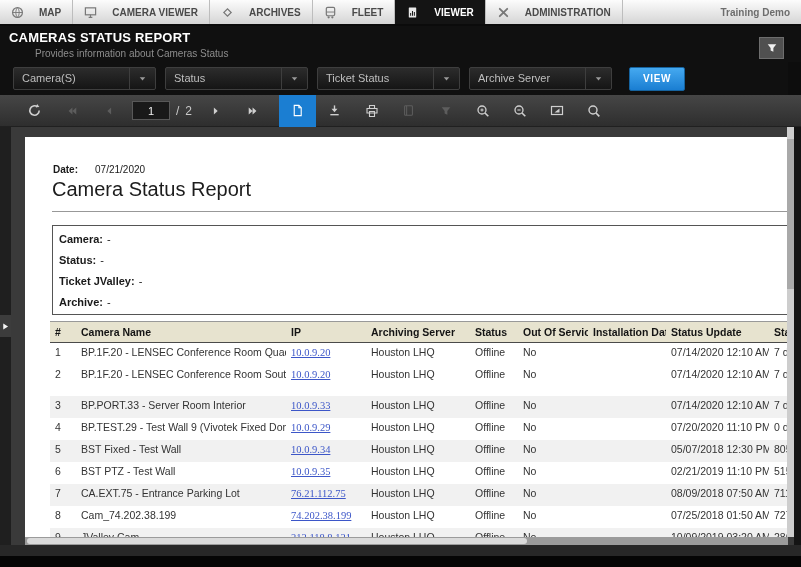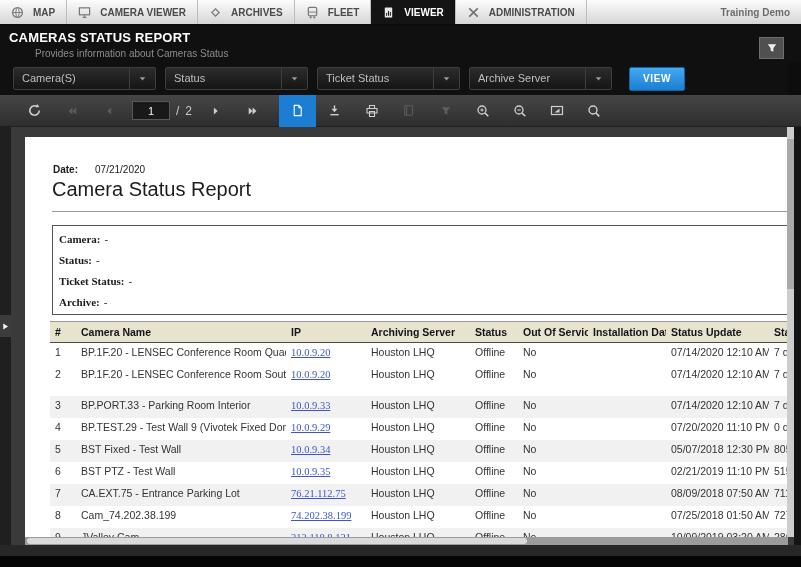--- a/index.html
+++ b/index.html
@@ -3,21 +3,21 @@
 <meta charset="utf-8">
 <style>
   html,body{margin:0;padding:0;background:#000;}
   .app{position:relative;width:801px;height:567px;overflow:hidden;background:#0d0d0d;
        font-family:"Liberation Sans",sans-serif;-webkit-font-smoothing:antialiased;}
 
   
   .topnav{position:absolute;top:0;left:0;right:0;height:24px;
           background:linear-gradient(#fcfcfc,#d5d5d5);border-bottom:2px solid #0b0b0b;
           display:flex;align-items:stretch;}
-  .tab{display:flex;align-items:center;gap:9px;padding:0 11px;font-size:10px;font-weight:bold;
+  .tab{display:flex;align-items:center;gap:15px;padding:0 11px;font-size:10px;font-weight:bold;
        color:#4a4a4a;border-right:1px solid #bdbdbd;cursor:pointer;white-space:nowrap;}
   .tab .icon{color:#787878;display:flex;align-items:center;}
   .tab.active{background:#141414;color:#fff;}
   .tab.active .icon{color:#e8e8e8;}
   .user-label{margin-left:auto;align-self:center;padding-right:11px;font-size:10px;
               font-weight:bold;color:#6d6d6d;}
 
   
   .rpt-header{position:absolute;top:26px;left:0;right:0;height:36px;background:#101010;
               padding:4px 0 0 9px;box-sizing:border-box;color:#fff;}
@@ -59,21 +59,21 @@
   .right-edge{position:absolute;top:32px;right:0;width:7px;bottom:0;background:#141414;}
 
   
   .page{position:absolute;left:25px;top:42px;width:763px;height:400px;background:#ffffff;
         overflow:hidden;color:#1a1a1a;}
   .date-line{position:absolute;left:28px;top:27px;font-size:10px;}
   .date-label{font-weight:bold;margin-right:17px;}
   .page-title{position:absolute;left:27px;top:41px;font-size:20px;color:#1c1c1c;}
   .title-rule{position:absolute;left:27px;right:-2px;top:74px;border-top:1px solid #989898;}
   .criteria-box{position:absolute;left:27px;right:-3px;top:88px;height:90px;border:1px solid #555;
-                box-sizing:border-box;padding:7px 0 0 6px;font-family:Liberation Serif, serif;}
+                box-sizing:border-box;padding:7px 0 0 6px;}
   .crit-line{font-size:11px;margin-bottom:9px;}
   .crit-label{font-weight:bold;margin-right:4px;}
 
   .report-table{position:absolute;left:25px;top:184px;border-collapse:collapse;table-layout:fixed;width:772px;}
   .report-table th{background:#e7e3cf;border-top:1px solid #999;border-bottom:1px solid #4a4a4a;
                    height:20px;font-size:10.5px;text-align:left;padding:0 0 0 5px;color:#141414;
                    white-space:nowrap;overflow:hidden;vertical-align:middle;}
   .report-table td{height:19px;font-size:10.5px;color:#333;padding:3px 0 0 5px;vertical-align:top;
                    white-space:nowrap;overflow:hidden;}
   .report-table tr.stripe td{background:#f1f1f1;}
@@ -342,21 +342,21 @@
 
     <div class="page">
       <div class="date-line">
         <span class="date-label">Date:</span><span>07/21/2020</span>
       </div>
       <div class="page-title">Camera Status Report</div>
       <div class="title-rule"></div>
       <div class="criteria-box">
           <div class="crit-line"><span class="crit-label">Camera:</span><span>-</span></div>
           <div class="crit-line"><span class="crit-label">Status:</span><span>-</span></div>
-          <div class="crit-line"><span class="crit-label">Ticket Status:</span><span>-</span></div>
+          <div class="crit-line"><span class="crit-label">Ticket JValley:</span><span>-</span></div>
           <div class="crit-line"><span class="crit-label">Archive:</span><span>-</span></div>
         </div>
       <table class="report-table">
         <colgroup>
             <col style="width: 26px;">
             <col style="width: 210px;">
             <col style="width: 80px;">
             <col style="width: 104px;">
             <col style="width: 48px;">
             <col style="width: 70px;">
@@ -395,21 +395,21 @@
               <td><a class="ip">10.0.9.20</a></td>
               <td>Houston LHQ</td>
               <td class="offline">Offline</td>
               <td>No</td>
               <td></td>
               <td>07/14/2020 12:10 AM</td>
               <td>7 day</td>
             </tr>
             <tr class="stripe">
               <td>3</td>
-              <td>BP.PORT.33 - Parking Room Interior</td>
+              <td>BP.PORT.33 - Server Room Interior</td>
               <td><a class="ip">10.0.9.33</a></td>
               <td>Houston LHQ</td>
               <td class="offline">Offline</td>
               <td>No</td>
               <td></td>
               <td>07/14/2020 12:10 AM</td>
               <td>7 day</td>
             </tr>
             <tr>
               <td>4</td>

